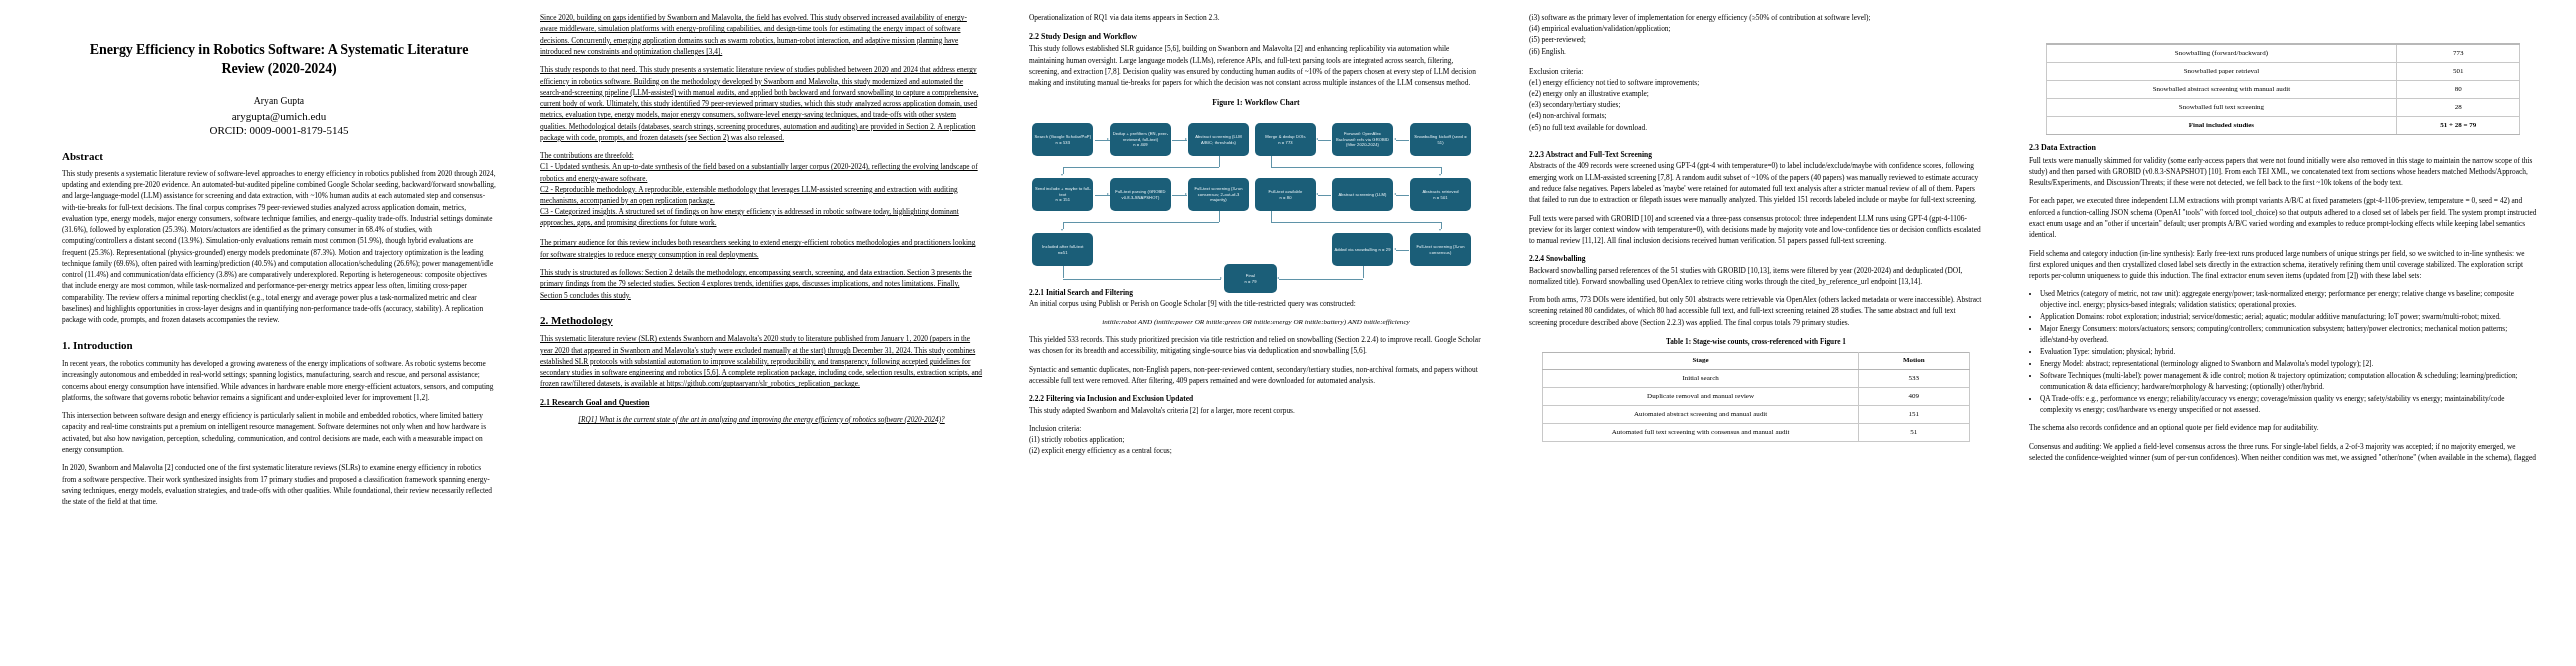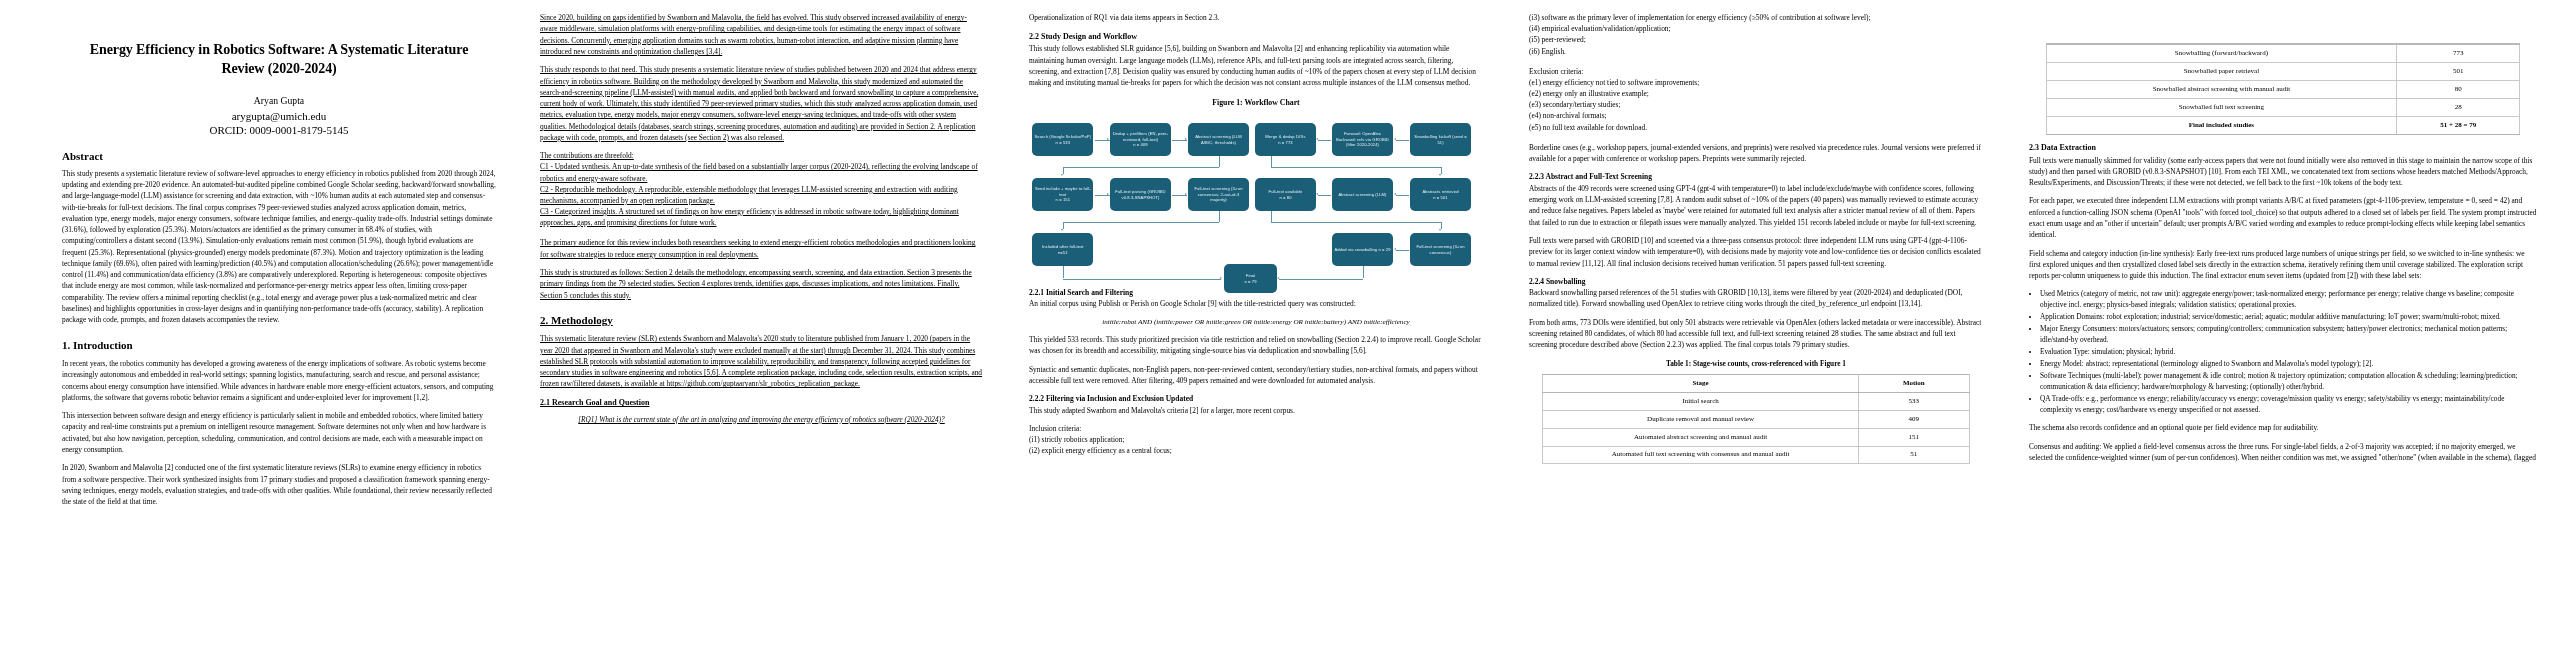--- a/index.html
+++ b/index.html
@@ -338,21 +338,20 @@
     <div class="gap-md"></div>
 
     <p class="list-line">Exclusion criteria:</p>
     <p class="list-line">(e1) energy efficiency not tied to software improvements;</p>
     <p class="list-line">(e2) energy only an illustrative example;</p>
     <p class="list-line">(e3) secondary/tertiary studies;</p>
     <p class="list-line">(e4) non-archival formats;</p>
     <p class="list-line">(e5) no full text available for download.</p>
     <div class="gap-md"></div>
 
-    <p class="body">Borderline cases (e.g., workshop papers, journal-extended versions, and preprints) were resolved via precedence rules. Journal versions were preferred if available for a paper with conference or workshop papers. Preprints were summarily rejected.</p>
 
     <h4 class="subsubsec">2.2.3 Abstract and Full-Text Screening</h4>
     <p class="body">Abstracts of the 409 records were screened using GPT-4 (gpt-4 with temperature=0) to label include/exclude/maybe with confidence scores, following emerging work on LLM-assisted screening [7,8]. A random audit subset of ~10% of the papers (40 papers) was manually reviewed to estimate accuracy and reduce false negatives. Papers labeled as 'maybe' were retained for automated full text analysis after a stricter manual review of all of them. Papers that failed to run due to extraction or filepath issues were manually analyzed. This yielded 151 records labeled include or maybe for full-text screening.</p>
     <p class="body">Full texts were parsed with GROBID [10] and screened via a three-pass consensus protocol: three independent LLM runs using GPT-4 (gpt-4-1106-preview for its larger context window with temperature=0), with decisions made by majority vote and low-confidence ties or decision conflicts escalated to manual review [11,12]. All final inclusion decisions received human verification. 51 papers passed full-text screening.</p>
 
     <h4 class="subsubsec">2.2.4 Snowballing</h4>
     <p class="body">Backward snowballing parsed references of the 51 studies with GROBID [10,13], items were filtered by year (2020-2024) and deduplicated (DOI, normalized title). Forward snowballing used OpenAlex to retrieve citing works through the cited_by_reference_url endpoint [13,14].</p>
     <p class="body">From both arms, 773 DOIs were identified, but only 501 abstracts were retrievable via OpenAlex (others lacked metadata or were inaccessible). Abstract screening retained 80 candidates, of which 80 had accessible full text, and full-text screening retained 28 studies. The same abstract and full text screening procedure described above (Section 2.2.3) was applied. The final corpus totals 79 primary studies.</p>
 
     <div class="tbl-caption">Table 1: Stage-wise counts, cross-referenced with Figure 1</div>

